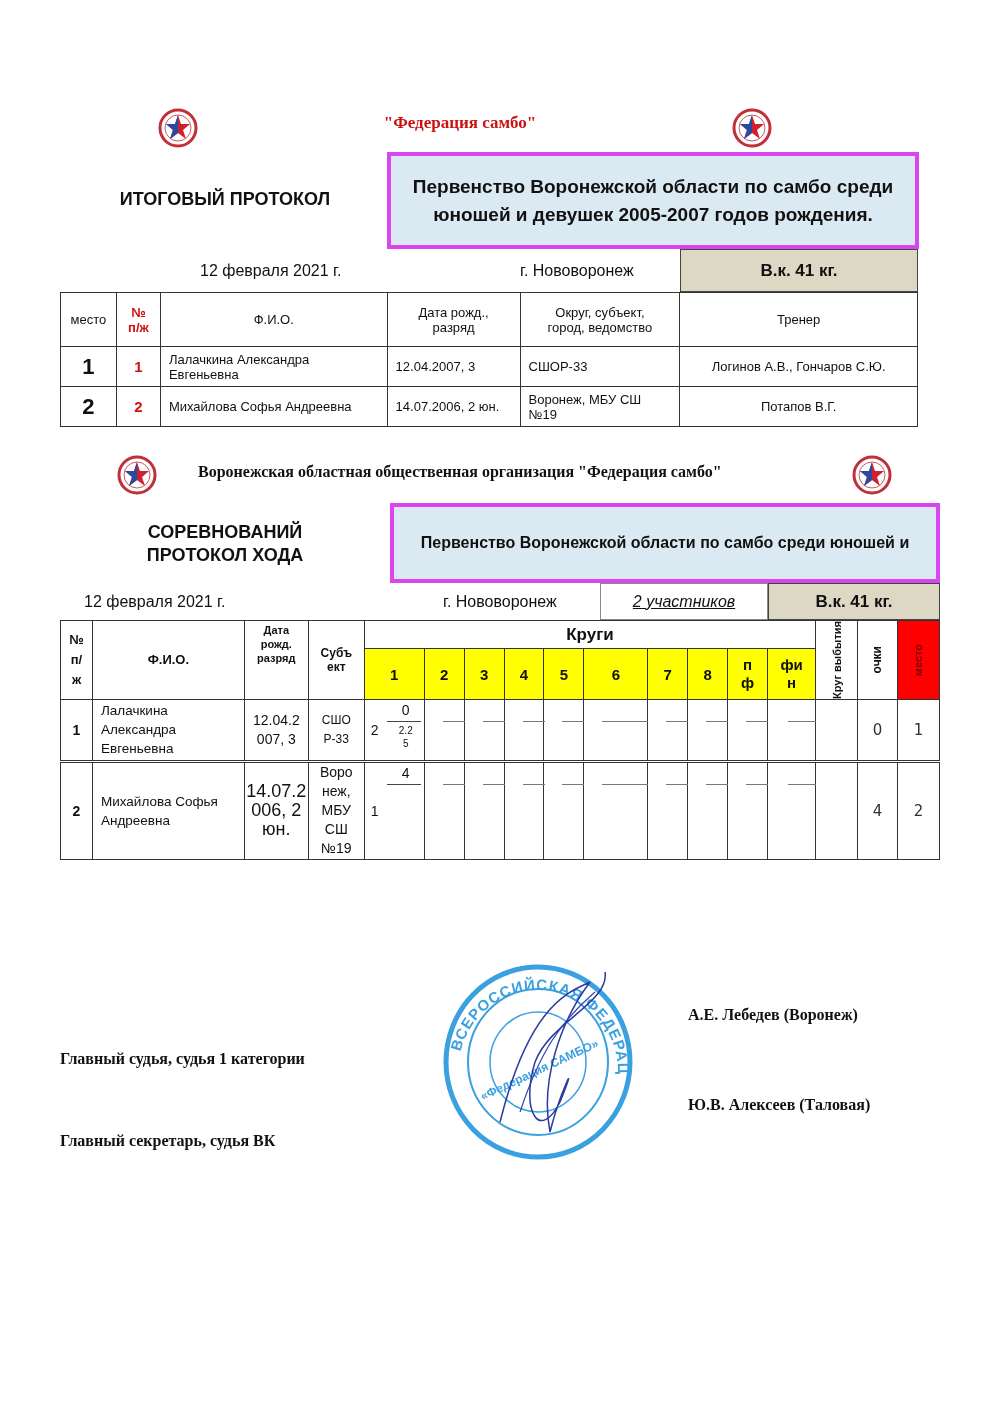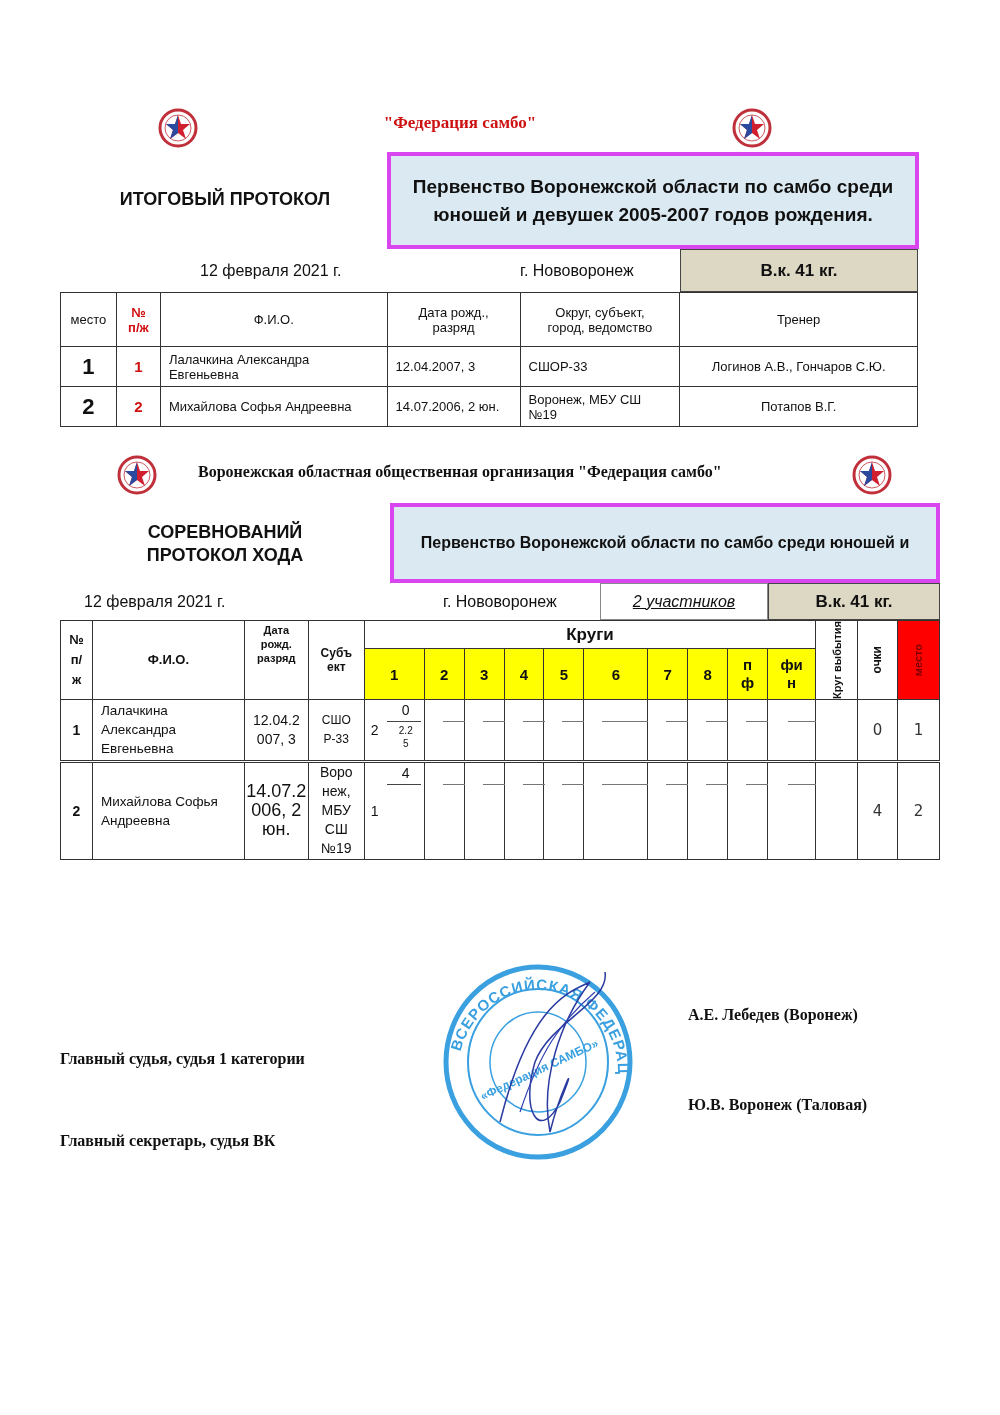--- a/index.html
+++ b/index.html
@@ -316,21 +316,21 @@
     <td></td>
     <td class="c" style="font-size:15px;font-family:'DejaVu Sans',sans-serif;color:#333;">4</td>
     <td class="c" style="font-size:15px;font-family:'DejaVu Sans',sans-serif;color:#333;">2</td>
   </tr>
 </tbody>
   </table>
 
 <div class="sig-label" style="left:60px;top:1038px;margin-top:12px;">Главный судья, судья 1 категории</div>
 <div class="sig-label" style="left:688px;top:1006px;">А.Е. Лебедев (Воронеж)</div>
 <div class="sig-label" style="left:60px;top:1096px;margin-top:36px;">Главный секретарь, судья ВК</div>
-<div class="sig-label" style="left:688px;top:1096px;">Ю.В. Воронеж (Таловая)</div>
+<div class="sig-label" style="left:688px;top:1096px;">Ю.В. Алексеев (Таловая)</div>
 
 <svg class="abs" style="left:440px;top:962px;" width="200" height="200" viewBox="0 0 200 200">
   <ellipse cx="98" cy="100" rx="92" ry="95" fill="none" stroke="#3aa0e0" stroke-width="5"></ellipse>
   <ellipse cx="98" cy="100" rx="70" ry="73" fill="none" stroke="#3aa0e0" stroke-width="2"></ellipse>
   <ellipse cx="98" cy="100" rx="48" ry="50" fill="none" stroke="#3aa0e0" stroke-width="1.5"></ellipse>
   <defs>
     <path id="stampArc" d="M 18 110 A 80 82 0 0 1 178 110"></path>
   </defs>
   <text font-family="Liberation Sans, sans-serif" font-weight="bold" font-size="15" fill="#3aa0e0" letter-spacing="1">
     <textPath href="#stampArc" startOffset="8%">ВСЕРОССИЙСКАЯ ФЕДЕРАЦИЯ САМБО</textPath>

